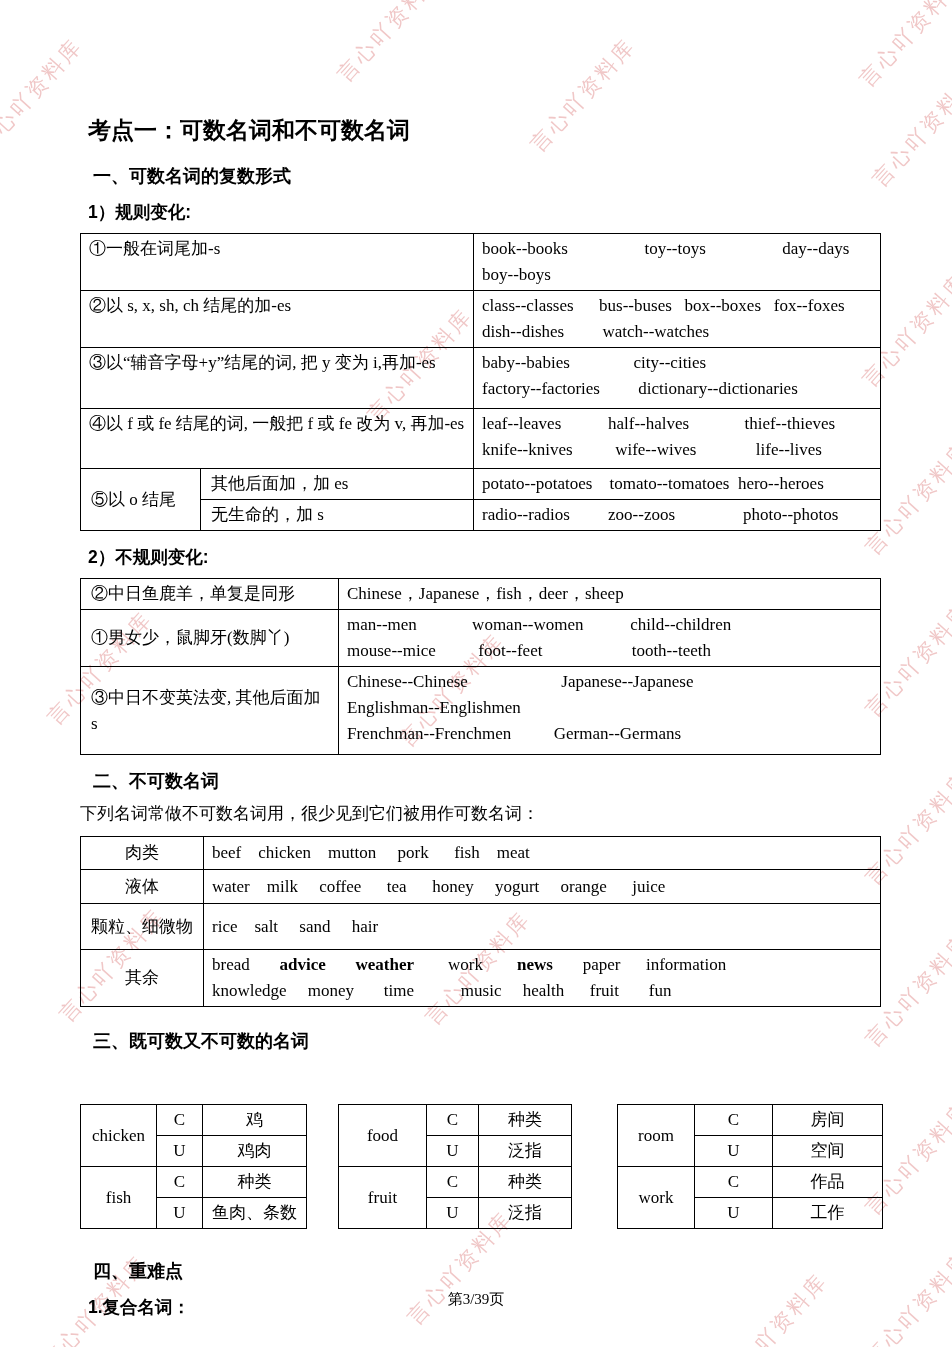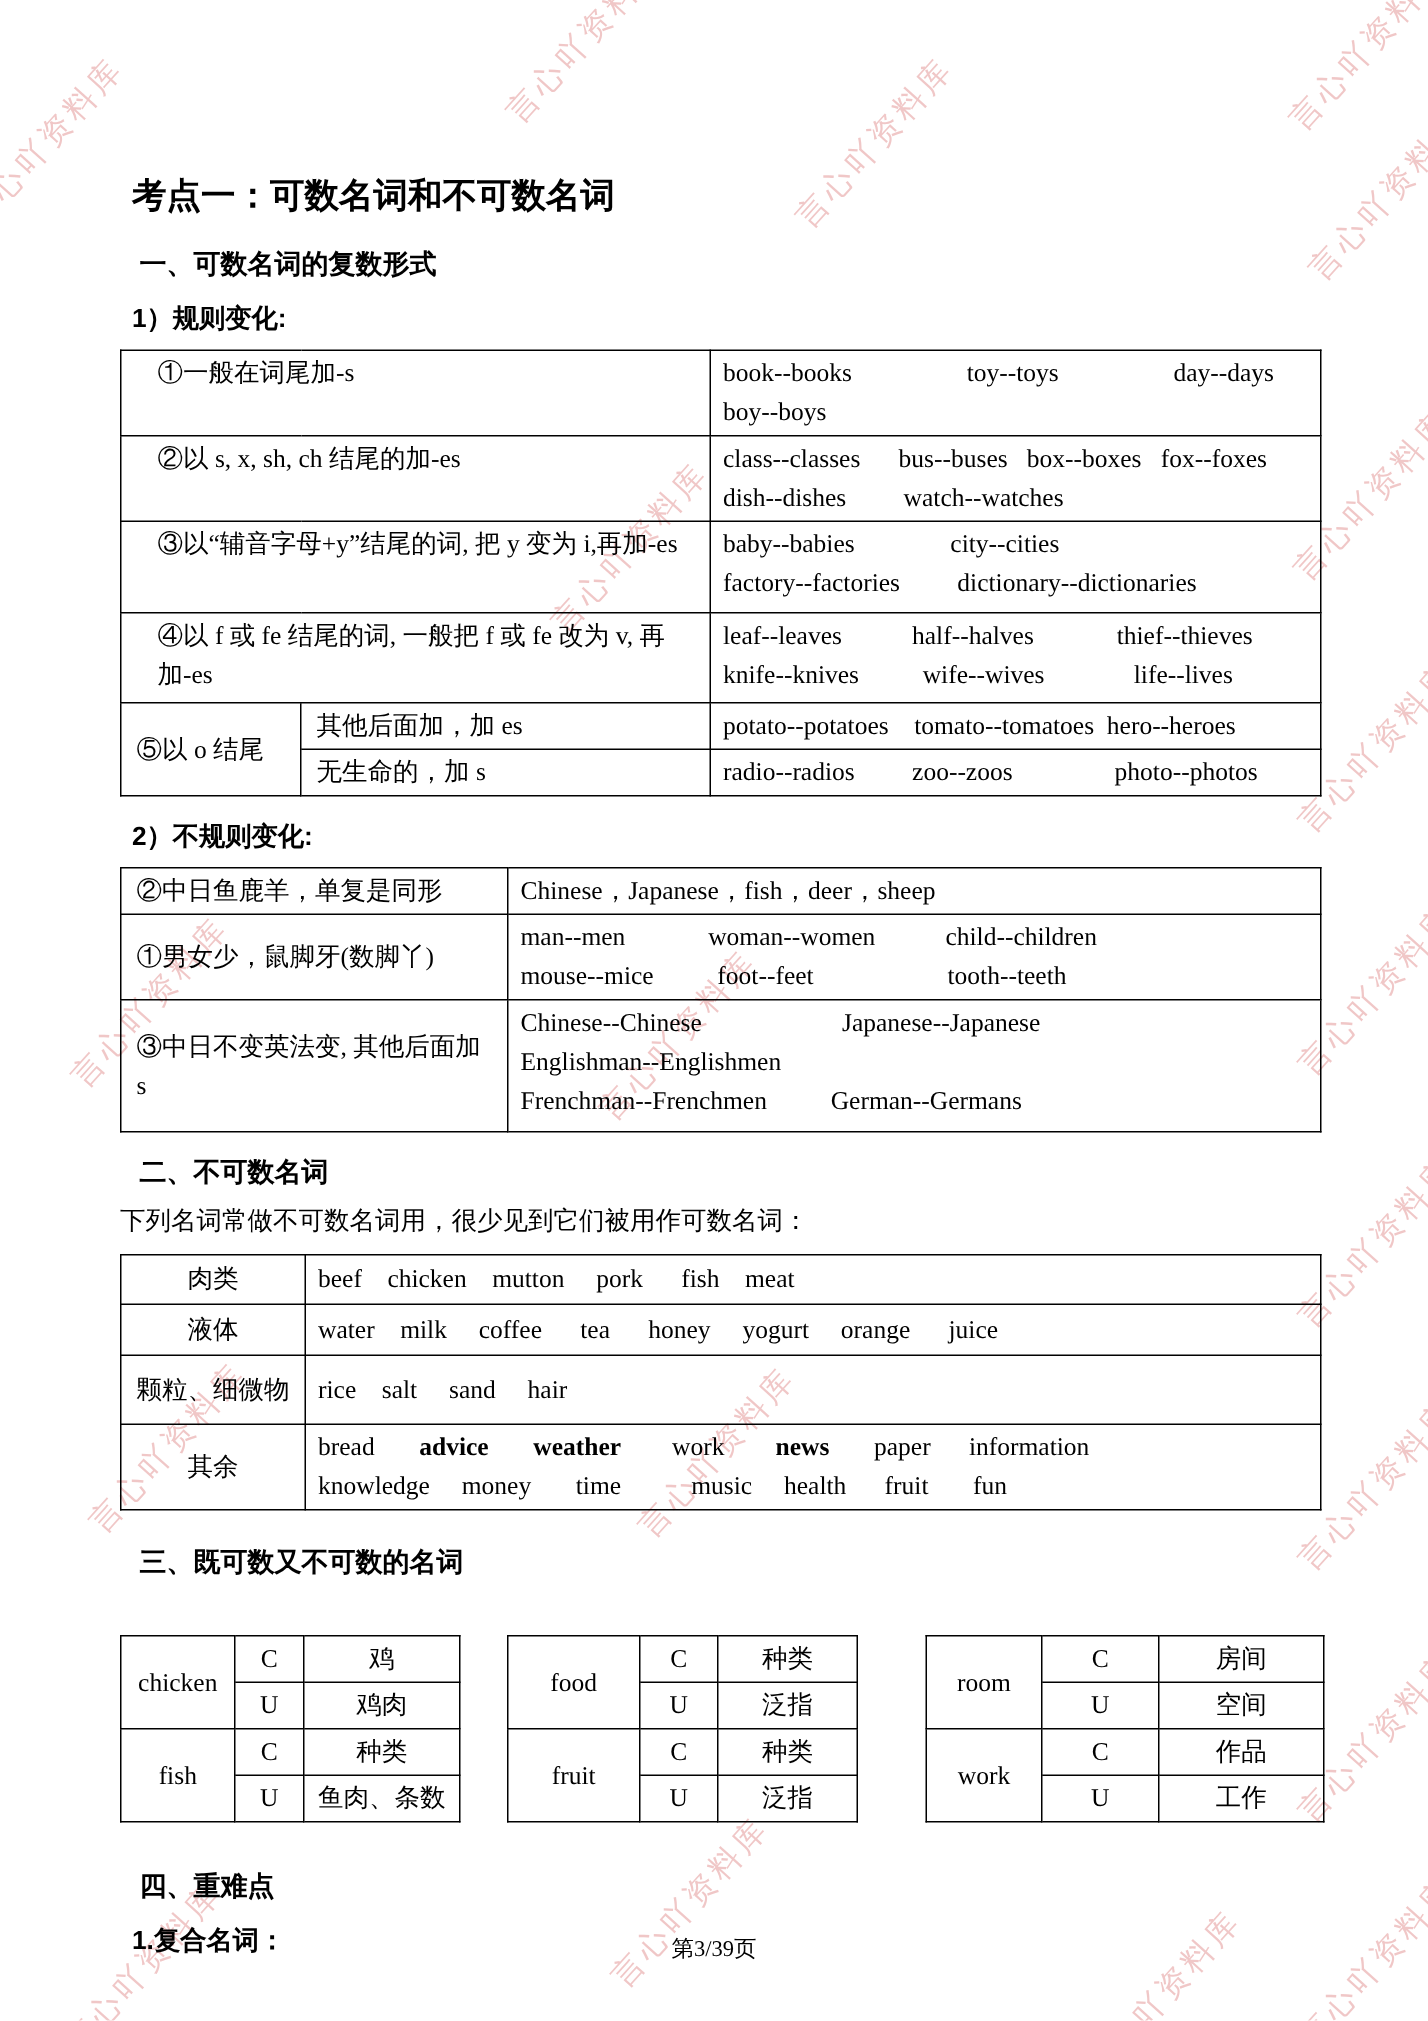--- a/index.html
+++ b/index.html
@@ -46,33 +46,33 @@
 
   table { border-collapse: collapse; table-layout: fixed; margin-top: 9px; }
   td {
     border: 1px solid #000;
     font-size: 17px;
     line-height: 26px;
     overflow: hidden;
   }
   .t-main { width: 800px; }
 
-  td.rule { padding: 2px 8px 2px 24px; vertical-align: top; }
+  td.rule { padding: 2px 8px 2px 8px; vertical-align: top; }
   td.rule-mid { padding: 2px 8px 2px 10px; vertical-align: middle; }
   td.ex { padding: 2px 6px 2px 8px; vertical-align: top; white-space: pre-wrap; }
   td.ex-mid { padding: 2px 6px 2px 8px; vertical-align: middle; white-space: pre-wrap; }
 
   .t-uncount td.cat { text-align: center; vertical-align: middle; padding: 2px 0; }
   .t-uncount td.words { padding: 2px 6px 2px 8px; vertical-align: middle; white-space: pre-wrap; }
 
   .cu-wrap { display: flex; align-items: flex-end; margin-top: 10px; }
   .cu-table td { text-align: center; vertical-align: middle; height: 31px; padding: 0 4px; }
   .cu-a { width: 226px; margin-right: 31px; }
   .cu-b { width: 233px; margin-right: 45px; margin-top: 23px; }
-  .cu-c { width: 265px; margin-top: 27px; }
+  .cu-c { width: 265px; margin-top: 41px; }
 
   .footer {
     position: absolute; left: 0; right: 0; bottom: 38px;
     text-align: center; font-size: 15px; z-index: 1;
     font-family: "Liberation Serif", "DejaVu Serif", serif;
   }
   b { font-weight: bold; }
 </style>
 </head>
 <body>

